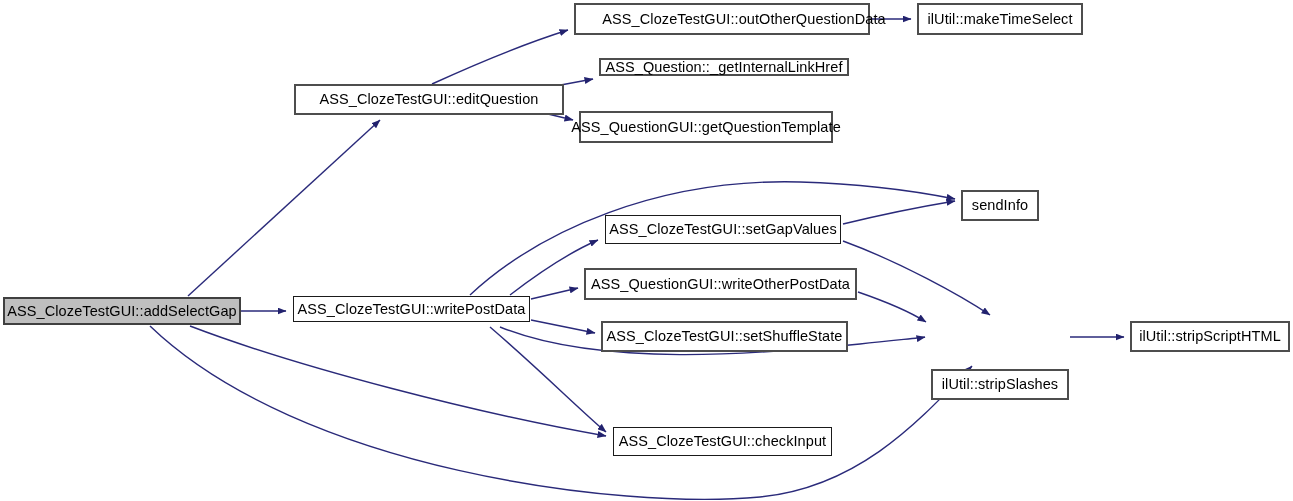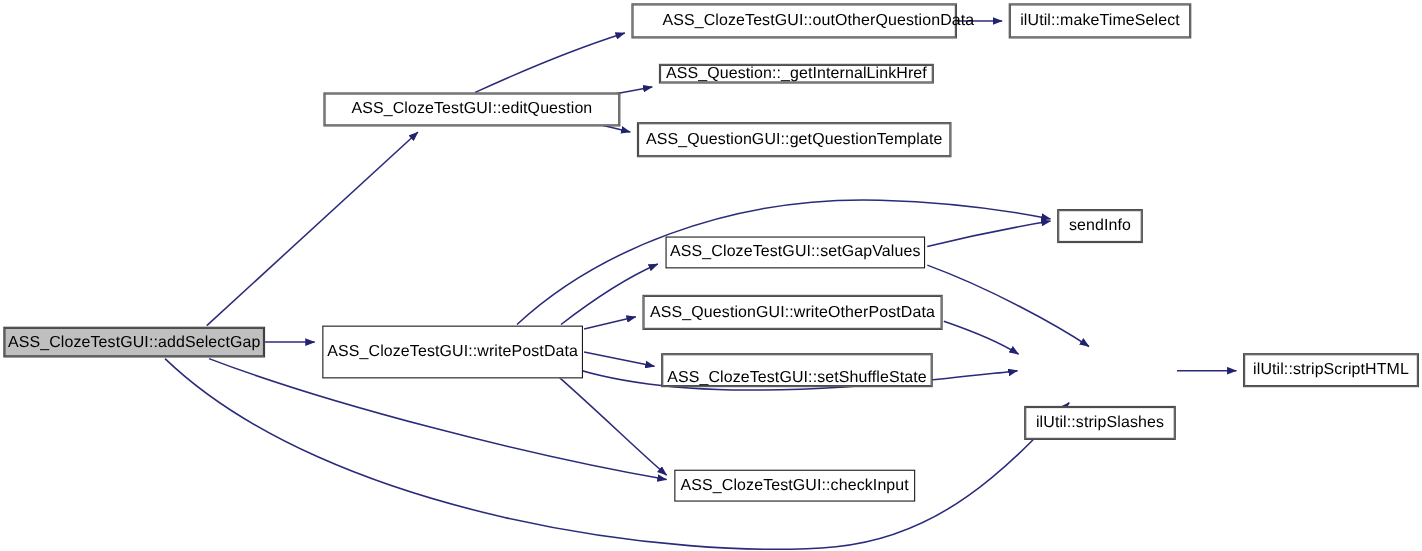--- a/index.html
+++ b/index.html
@@ -91,36 +91,36 @@
       </div>
       <div class="node-box thick" style="left: 295px; top: 85px; width: 268px; height: 29px;">
         <span class="node-label">ASS_ClozeTestGUI::editQuestion</span>
       </div>
       <div class="node-box thick" style="left: 575px; top: 4px; width: 294px; height: 30px; padding-left: 44px;">
         <span class="node-label">ASS_ClozeTestGUI::outOtherQuestionData</span>
       </div>
       <div class="node-box thick" style="left: 600px; top: 59px; width: 248px; height: 16px;">
         <span class="node-label">ASS_Question::_getInternalLinkHref</span>
       </div>
-      <div class="node-box thick" style="left: 580px; top: 112px; width: 284px; height: 30px;">
+      <div class="node-box thick" style="left: 580px; top: 112px; width: 252px; height: 30px;">
         <span class="node-label">ASS_QuestionGUI::getQuestionTemplate</span>
       </div>
       <div class="node-box thick" style="left: 918px; top: 4px; width: 164px; height: 30px;">
         <span class="node-label">ilUtil::makeTimeSelect</span>
       </div>
-      <div class="node-box" style="left: 293px; top: 296px; width: 237px; height: 48px;">
+      <div class="node-box" style="left: 293px; top: 296px; width: 237px; height: 26px;">
         <span class="node-label">ASS_ClozeTestGUI::writePostData</span>
       </div>
       <div class="node-box" style="left: 605px; top: 215px; width: 236px; height: 29px;">
         <span class="node-label">ASS_ClozeTestGUI::setGapValues</span>
       </div>
       <div class="node-box thick" style="left: 585px; top: 269px; width: 271px; height: 30px; text-align: center;">
         <span class="node-label">ASS_QuestionGUI::writeOtherPostData</span>
       </div>
-      <div class="node-box thick" style="left: 602px; top: 322px; width: 245px; height: 29px; align-items: flex-end;">
+      <div class="node-box thick" style="left: 602px; top: 322px; width: 245px; height: 29px;">
         <span class="node-label">ASS_ClozeTestGUI::setShuffleState</span>
       </div>
       <div class="node-box" style="left: 613px; top: 427px; width: 219px; height: 29px; justify-content: center;">
         <span class="node-label">ASS_ClozeTestGUI::checkInput</span>
       </div>
       <div class="node-box thick" style="left: 962px; top: 191px; width: 76px; height: 29px;">
         <span class="node-label">sendInfo</span>
       </div>
       <div class="node-box thick" style="left: 932px; top: 322px; width: 136px; height: 29px; margin-top: 48px;">
         <span class="node-label">ilUtil::stripSlashes</span>

